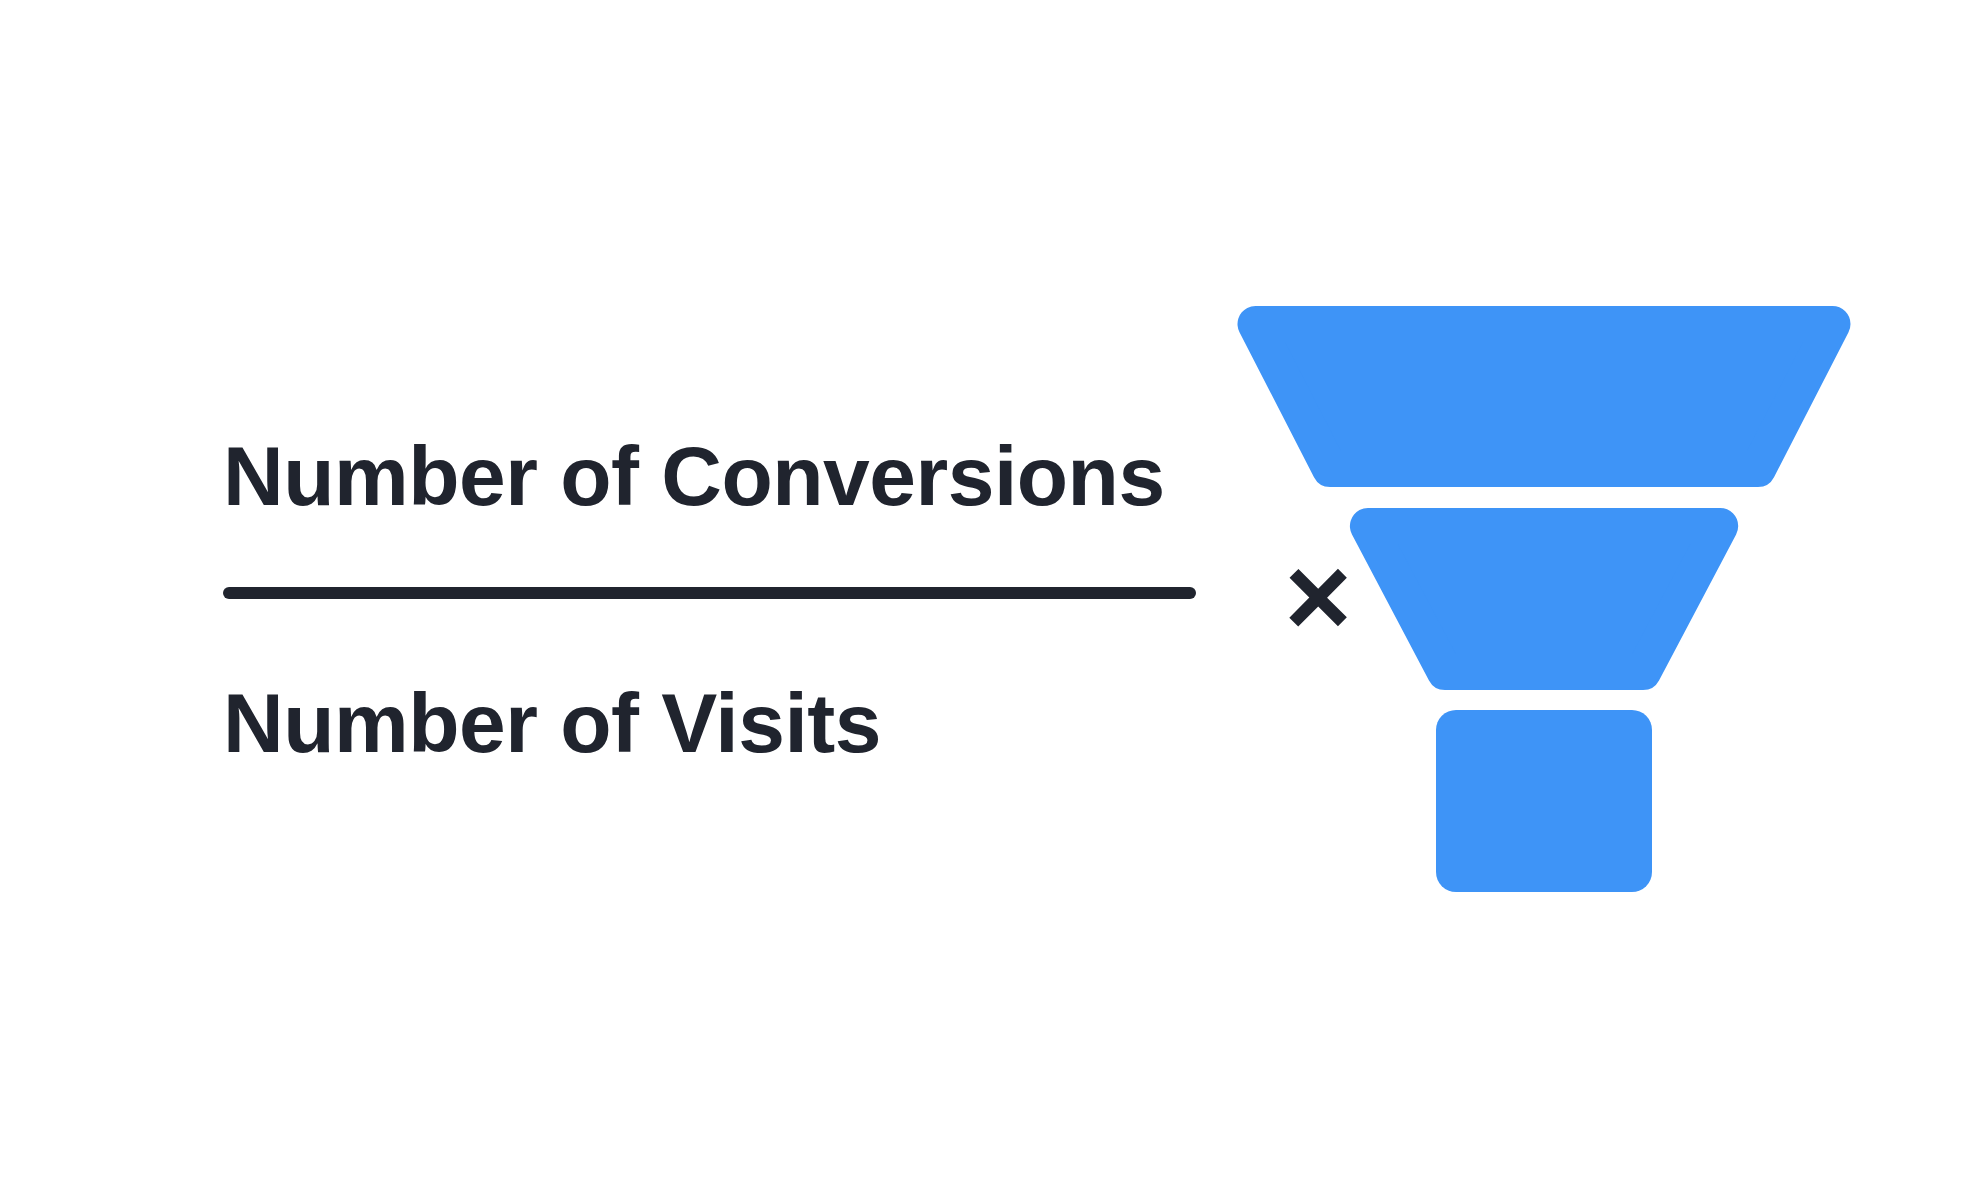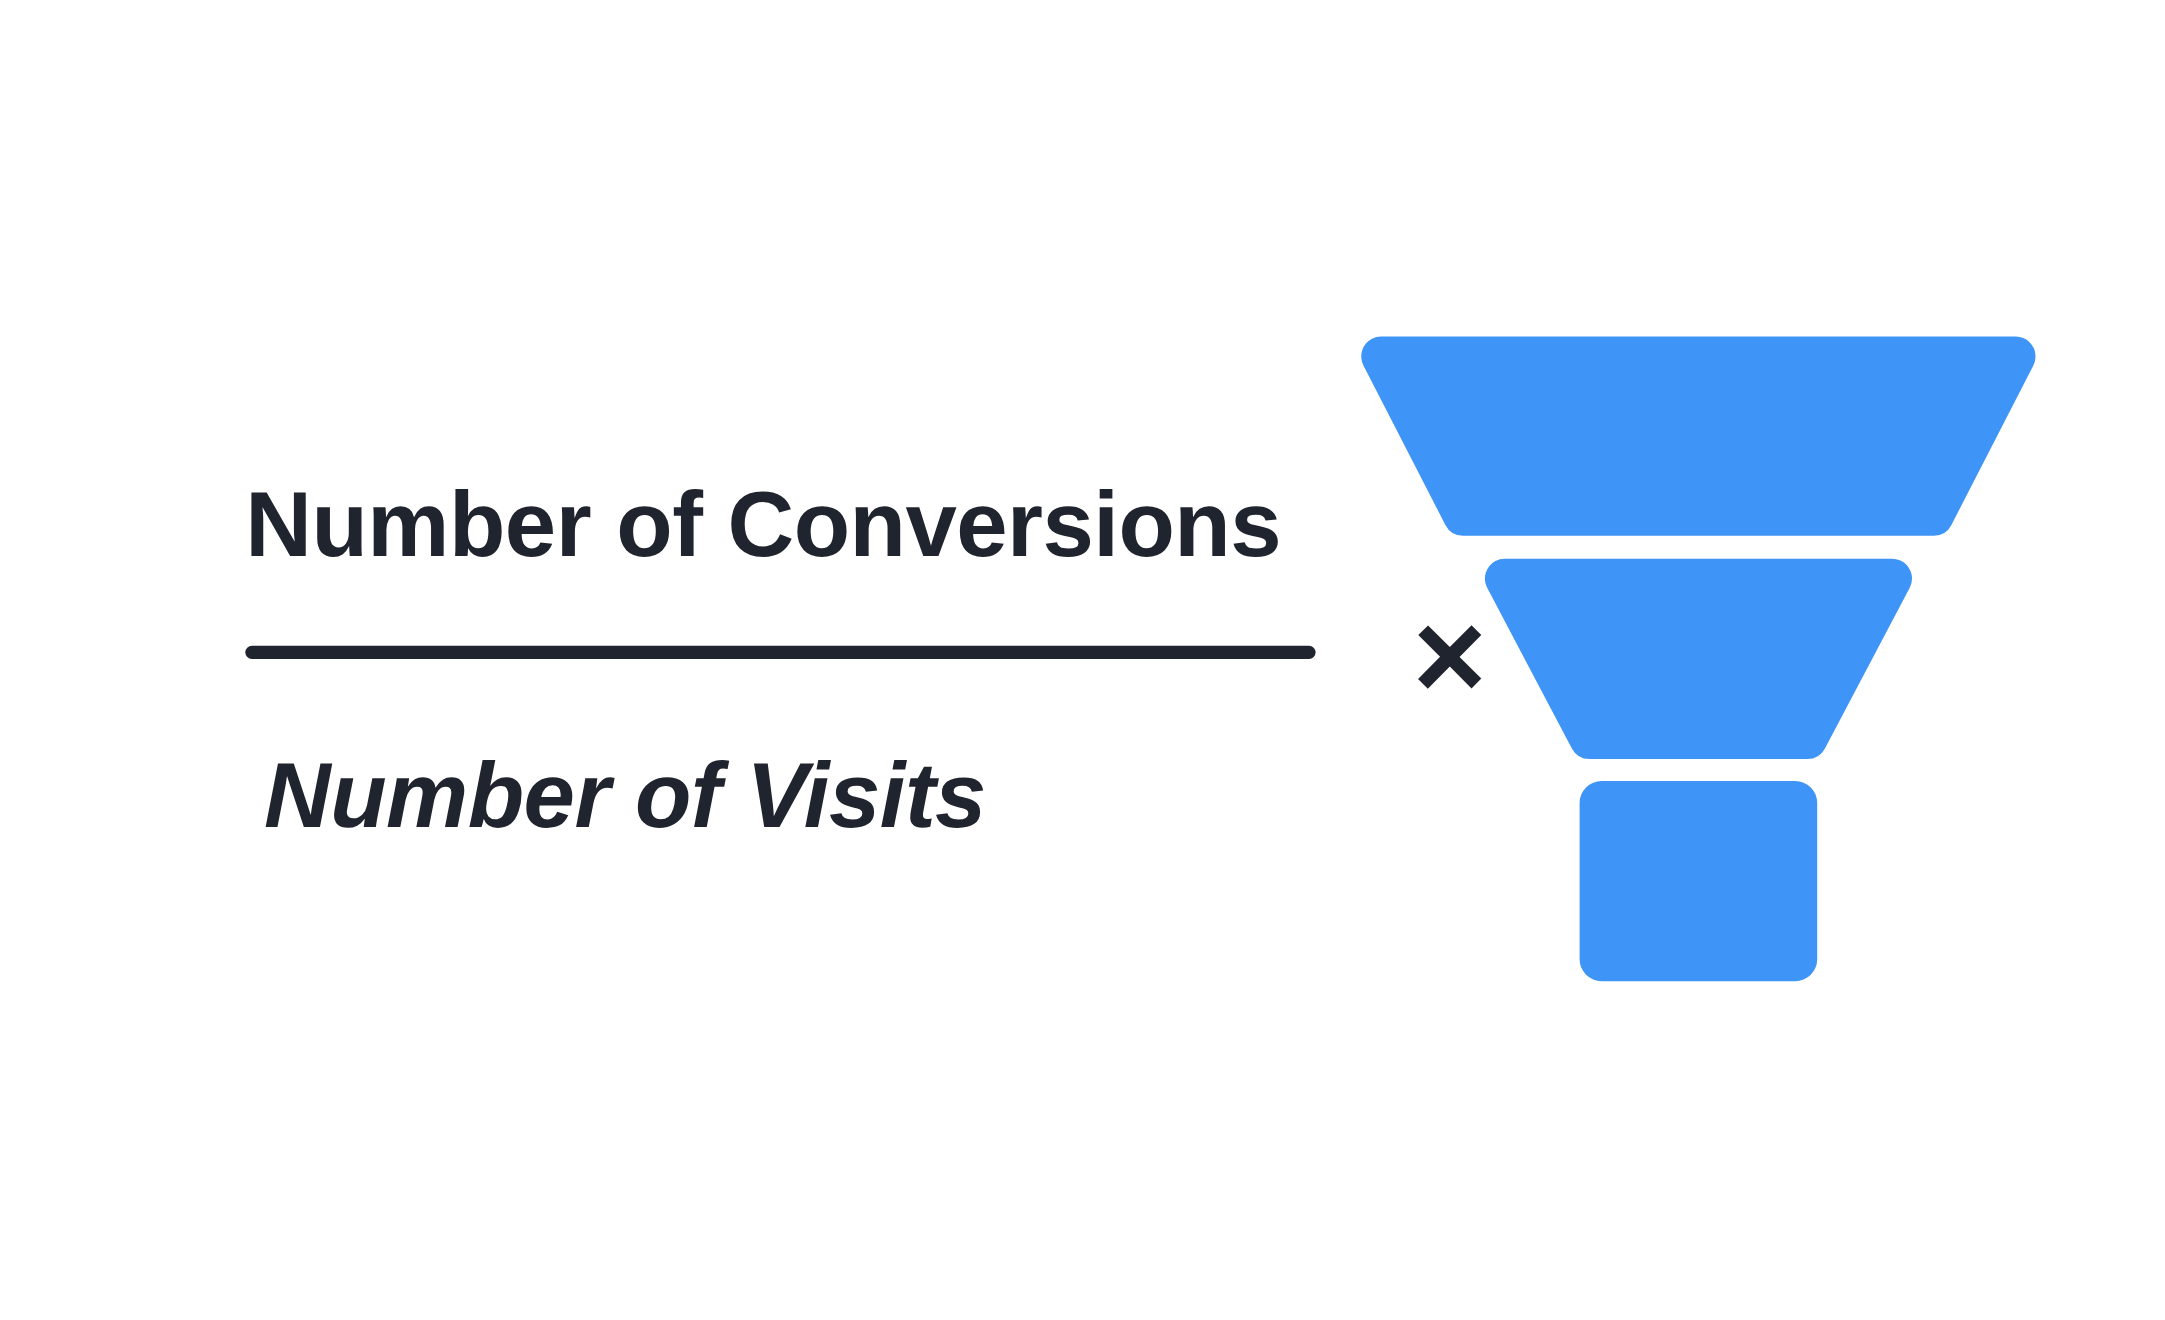--- a/index.html
+++ b/index.html
@@ -19,21 +19,21 @@
   .txt {
     position: absolute;
     color: #20242E;
     font-weight: 700;
     font-size: 84px;
     line-height: 1;
     white-space: nowrap;
     letter-spacing: -0.5px;
   }
   .numerator   { left: 195px; top: 434px; }
-  .denominator { left: 212px; top: 681px; font-style: italic; }
+  .denominator { left: 195px; top: 681px; }
   .fraction-bar {
     position: absolute;
     left: 195px;
     top: 587px;
     width: 973px;
     height: 12px;
     border-radius: 6px;
     background: #20242E;
   }
   .operator-box {

